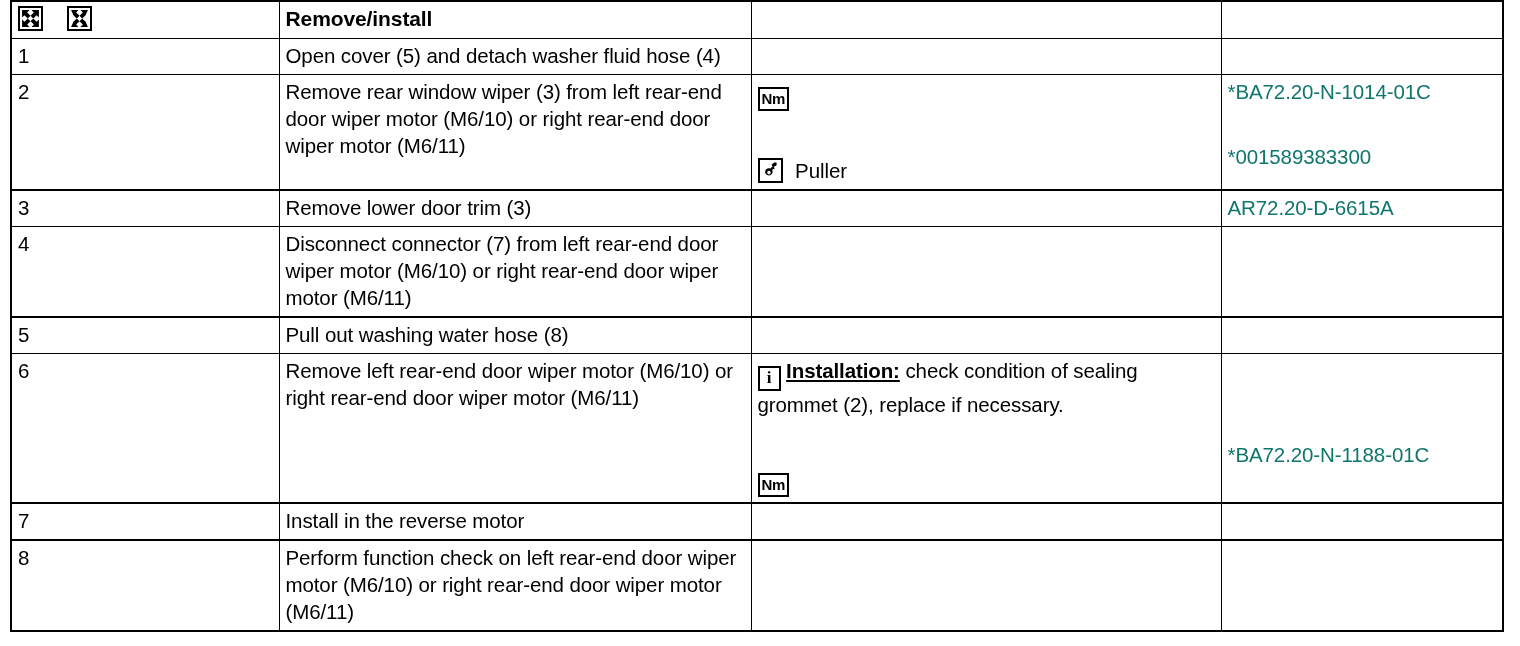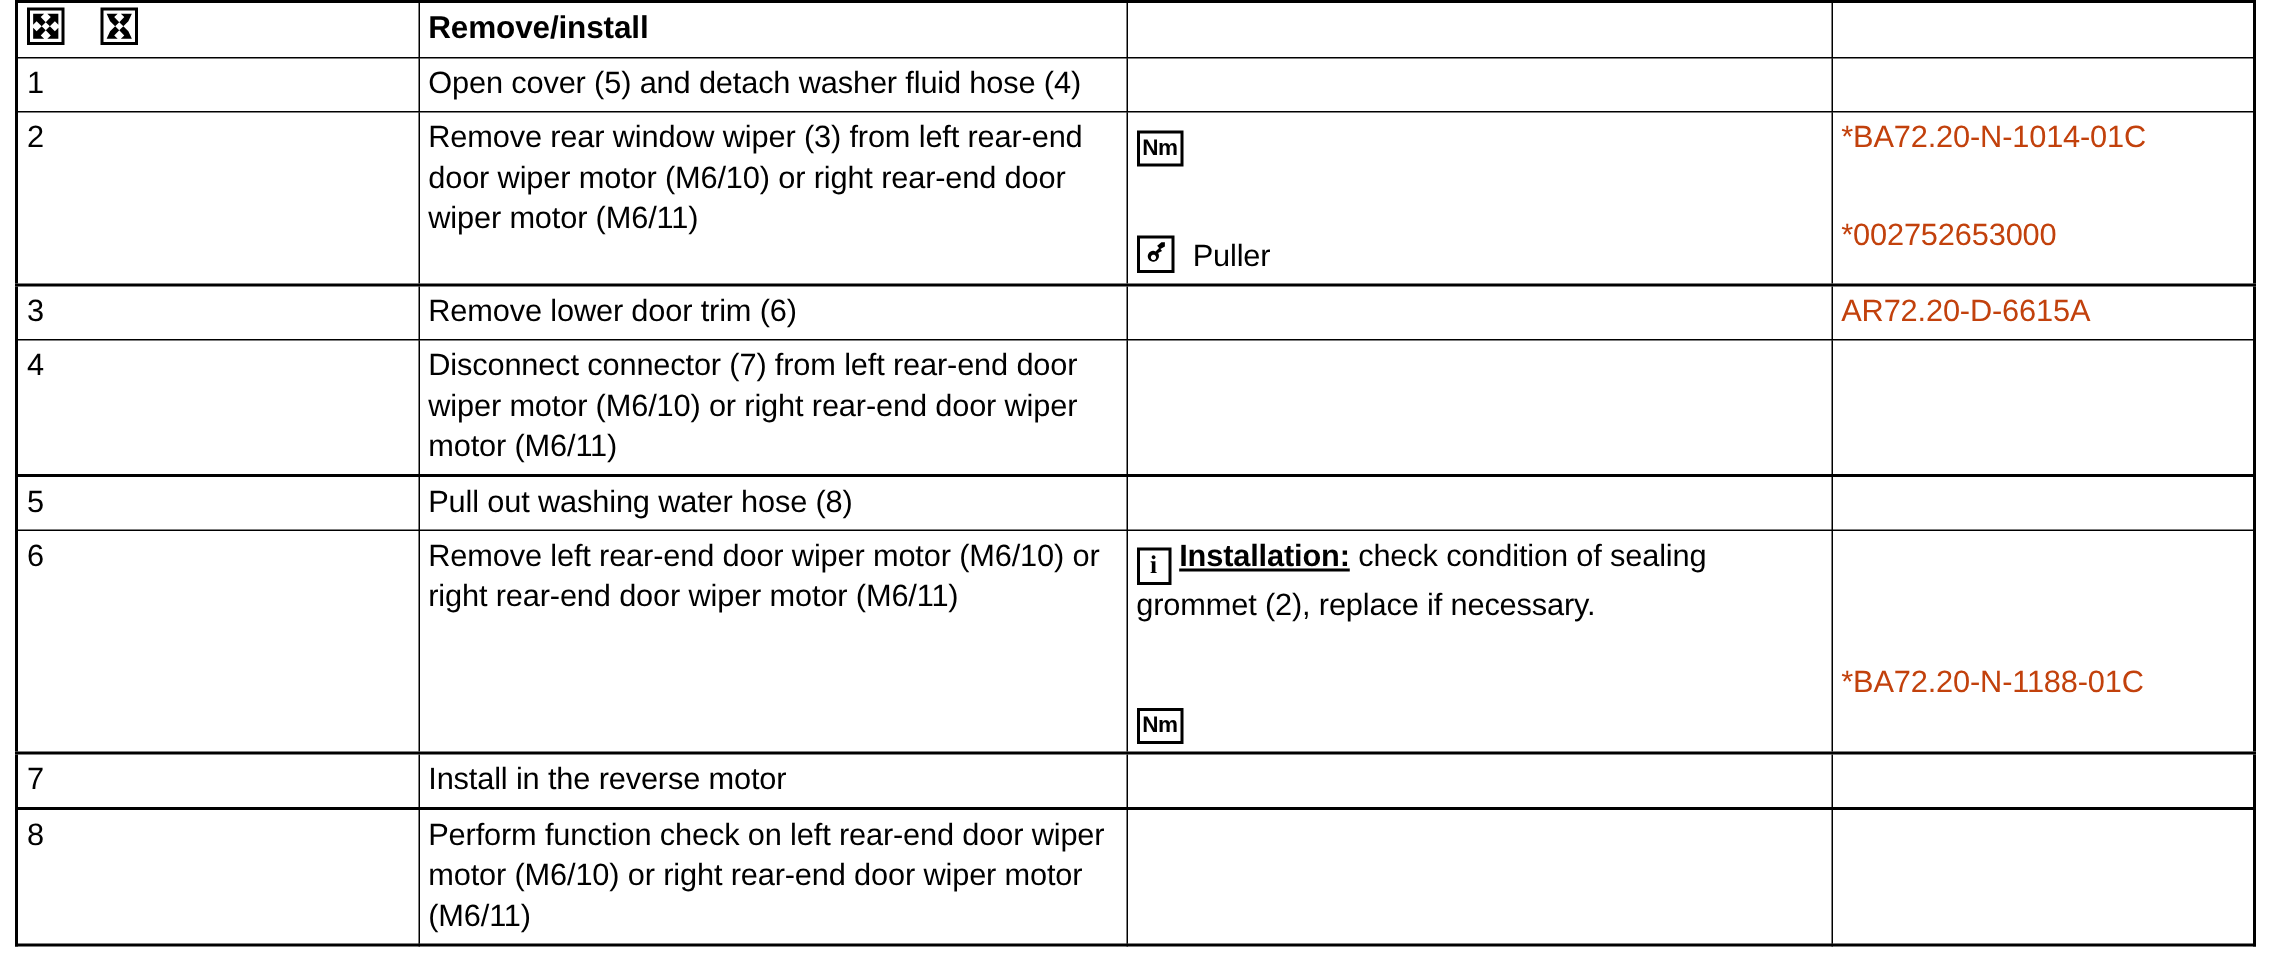--- a/index.html
+++ b/index.html
@@ -44,21 +44,21 @@
     letter-spacing: -0.1px;
   }
 
   
   tr.band-top > td { border-top: 2px solid #000; }
 
   td.num   { font-size: 20.5px; }
   td.op    { }
   td.aux   { }
   td.ref   {
-    color: #c2410c;
+    color: #0f766e;
     font-size: 19.5px;
     letter-spacing: 0.2px;
   }
 
   .hdr-text {
     font-weight: bold;
     font-size: 21px;
   }
 
   
@@ -184,27 +184,27 @@
                                    C6.9 12.9 7.6 13.7 8.6 13.7
                                    C9.5 13.7 10.2 12.9 10.2 12.0
                                    C10.2 11.1 9.5 10.3 8.6 10.3 Z"></path>
             </svg>
           </span>
           <span class="tool-label">Puller</span>
         </td>
         <td class="ref">
           <div>*BA72.20-N-1014-01C</div>
           <span class="aux-spacer-tall"></span>
-          <div>*002752653000</div>
+          <div>*001589383300</div>
         </td>
       </tr>
 
       <tr class="band-top">
         <td class="num">3</td>
-        <td class="op">Remove lower door trim (6)</td>
+        <td class="op">Remove lower door trim (3)</td>
         <td class="aux"></td>
         <td class="ref">AR72.20-D-6615A</td>
       </tr>
 
       <tr>
         <td class="num">4</td>
         <td class="op">Disconnect connector (7) from left rear-end door wiper motor (M6/10) or right rear-end door wiper motor (M6/11)</td>
         <td class="aux"></td>
         <td class="ref"></td>
       </tr>

